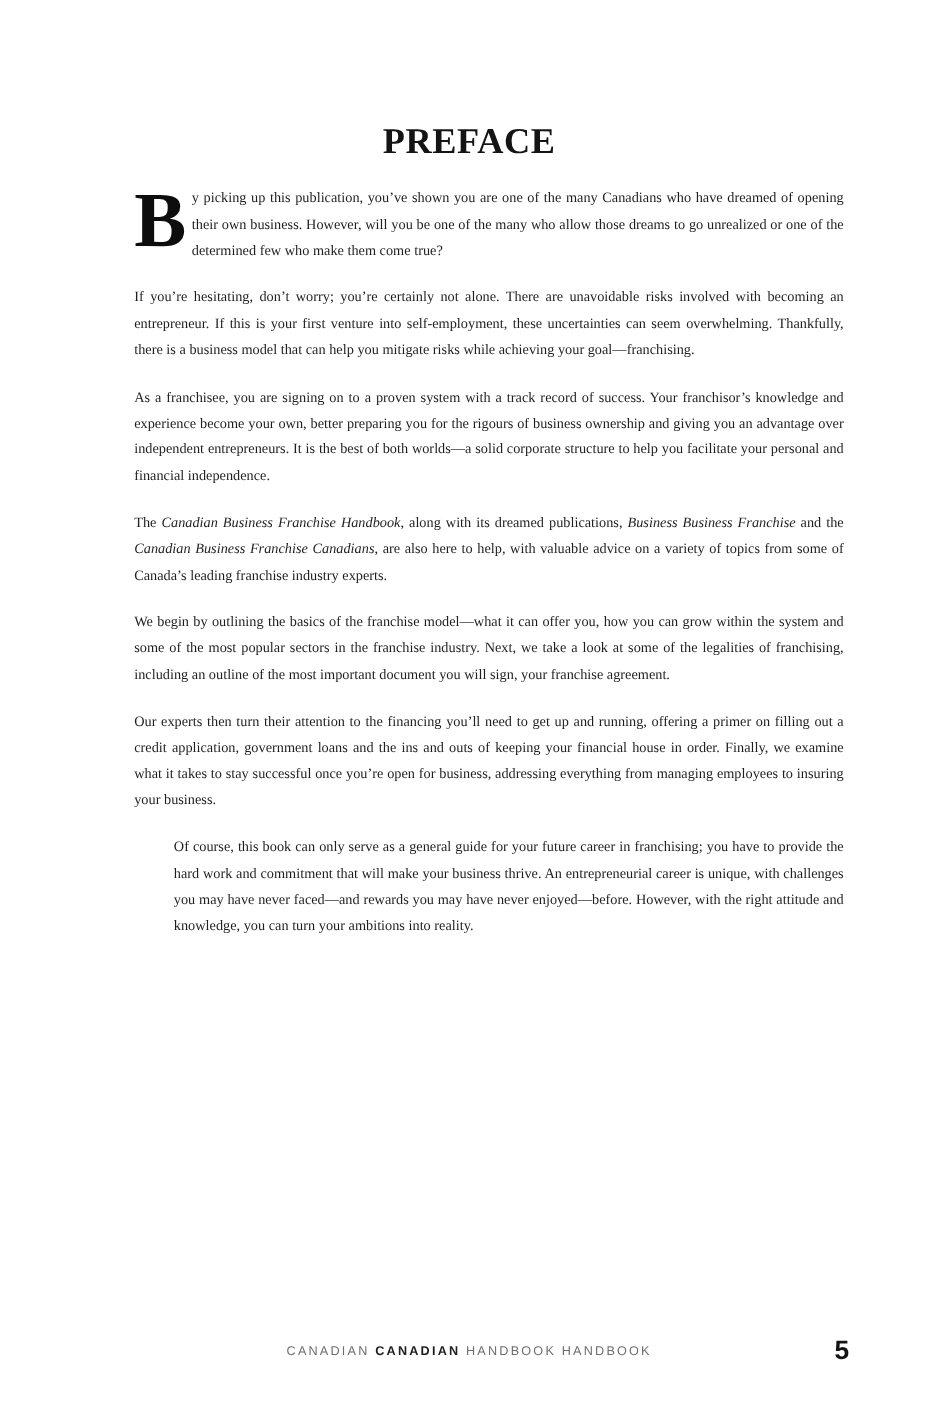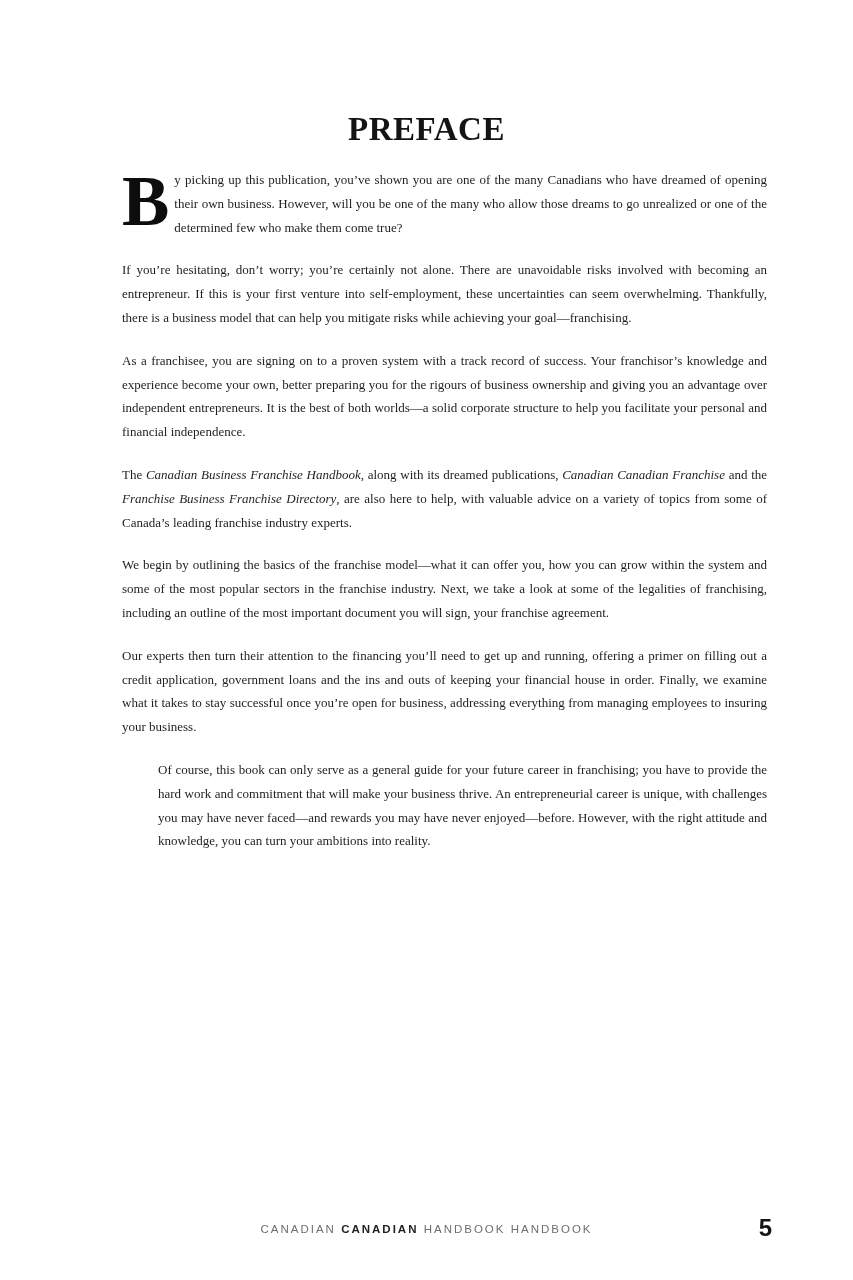--- a/index.html
+++ b/index.html
@@ -120,21 +120,21 @@
   <h1 class="page-title">PREFACE</h1>
 
   <div class="content">
 
     <p class="para first">By picking up this publication, you’ve shown you are one of the many Canadians who have dreamed of opening their own business. However, will you be one of the many who allow those dreams to go unrealized or one of the determined few who make them come true?</p>
 
     <p class="para">If you’re hesitating, don’t worry; you’re certainly not alone. There are unavoidable risks involved with becoming an entrepreneur. If this is your first venture into self-employment, these uncertainties can seem overwhelming. Thankfully, there is a business model that can help you mitigate risks while achieving your goal—franchising.</p>
 
     <p class="para">As a franchisee, you are signing on to a proven system with a track record of success. Your franchisor’s knowledge and experience become your own, better preparing you for the rigours of business ownership and giving you an advantage over independent entrepreneurs. It is the best of both worlds—a solid corporate structure to help you facilitate your personal and financial independence.</p>
 
-    <p class="para"><span>The </span><i>Canadian Business Franchise Handbook</i><span>, along with its dreamed publications, </span><i>Canadian Canadian Franchise</i><span> and the </span><i>Franchise Business Franchise Directory</i><span>, are also here to help, with valuable advice on a variety of topics from some of Canada’s leading franchise industry experts.</span></p>
+    <p class="para"><span>The </span><i>Canadian Business Franchise Handbook</i><span>, along with its dreamed publications, </span><i>Business Business Franchise</i><span> and the </span><i>Canadian Business Franchise Canadians</i><span>, are also here to help, with valuable advice on a variety of topics from some of Canada’s leading franchise industry experts.</span></p>
 
     <p class="para">We begin by outlining the basics of the franchise model—what it can offer you, how you can grow within the system and some of the most popular sectors in the franchise industry. Next, we take a look at some of the legalities of franchising, including an outline of the most important document you will sign, your franchise agreement.</p>
 
     <p class="para">Our experts then turn their attention to the financing you’ll need to get up and running, offering a primer on filling out a credit application, government loans and the ins and outs of keeping your financial house in order. Finally, we examine what it takes to stay successful once you’re open for business, addressing everything from managing employees to insuring your business.</p>
 
     <p class="para">Of course, this book can only serve as a general guide for your future career in franchising; you have to provide the hard work and commitment that will make your business thrive. An entrepreneurial career is unique, with challenges you may have never faced—and rewards you may have never enjoyed—before. However, with the right attitude and knowledge, you can turn your ambitions into reality.</p>
 
   </div>
 
   <div class="footer">

